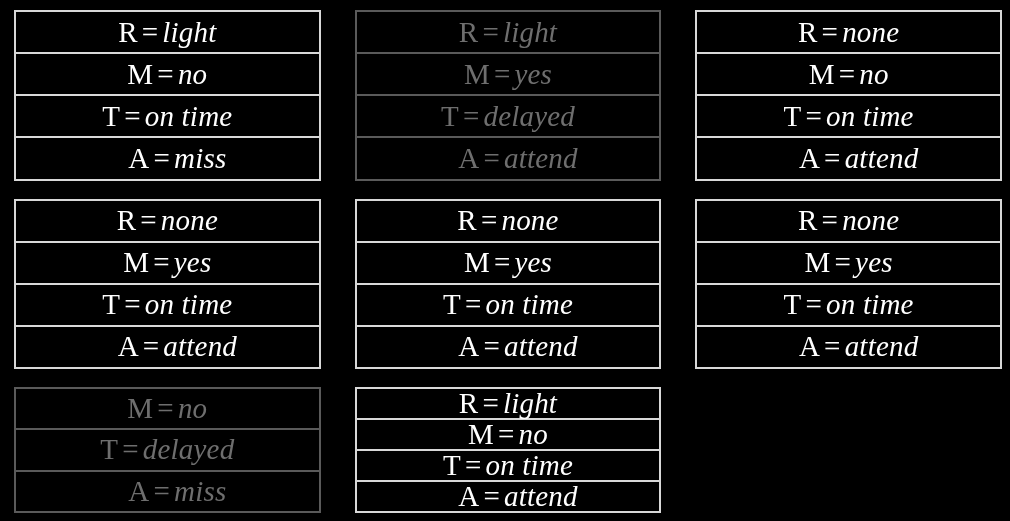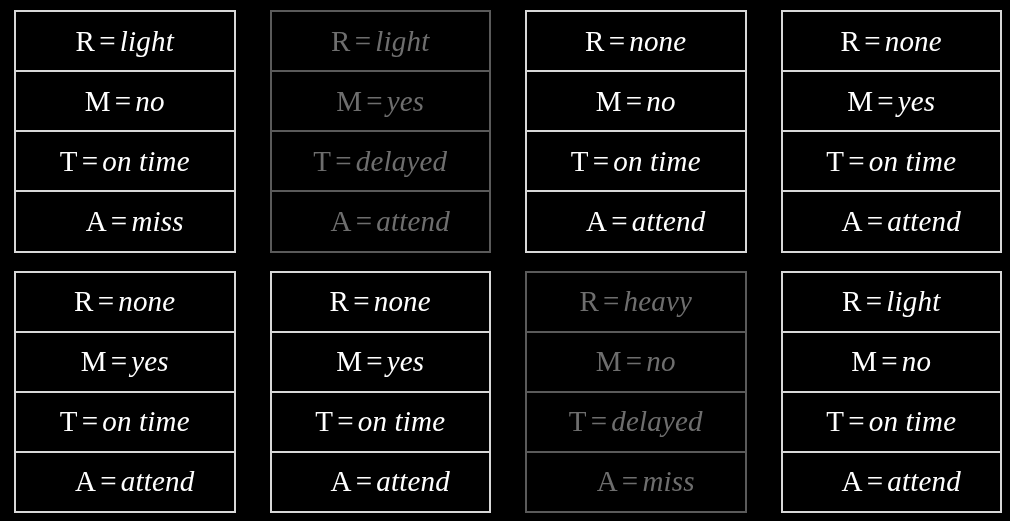--- a/index.html
+++ b/index.html
@@ -8,21 +8,21 @@
     background: #000000;
   }
   body {
     width: 1010px;
     height: 521px;
     overflow: hidden;
     font-family: "Liberation Serif", serif;
   }
   #grid {
     display: grid;
-    grid-template-columns: repeat(4, 1fr);
+    grid-template-columns: repeat(3, 1fr);
     grid-template-rows: repeat(2, 1fr);
     column-gap: 34px;
     row-gap: 18px;
     padding: 10px 8px 8px 14px;
     box-sizing: border-box;
     width: 1010px;
     height: 521px;
   }
   .card {
     border: 2px solid #d8d8d8;
@@ -153,23 +153,20 @@
       </div>
       <div class="row">
         <span class="txt"><span class="key">T</span><span class="eq">=</span><span class="val">on time</span></span>
       </div>
       <div class="row">
         <span class="txt"><span class="key">A</span><span class="eq">=</span><span class="val">attend</span></span>
       </div>
     </div>
     <div class="card dim">
       <div class="row">
-        <span class="txt"><span class="key">R</span><span class="eq">=</span><span class="val">heavy</span></span>
-      </div>
-      <div class="row">
         <span class="txt"><span class="key">M</span><span class="eq">=</span><span class="val">no</span></span>
       </div>
       <div class="row">
         <span class="txt"><span class="key">T</span><span class="eq">=</span><span class="val">delayed</span></span>
       </div>
       <div class="row">
         <span class="txt"><span class="key">A</span><span class="eq">=</span><span class="val">miss</span></span>
       </div>
     </div>
     <div class="card">

